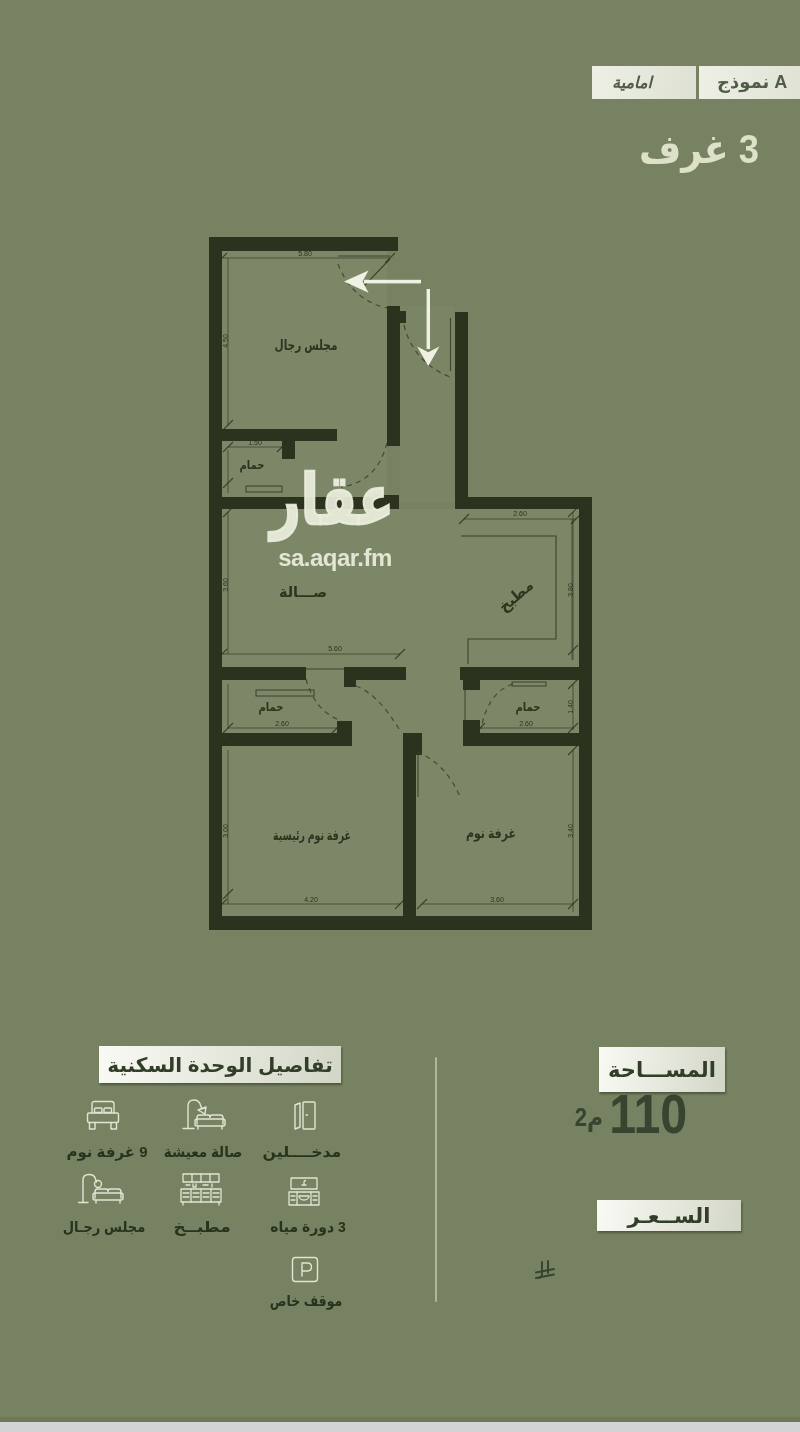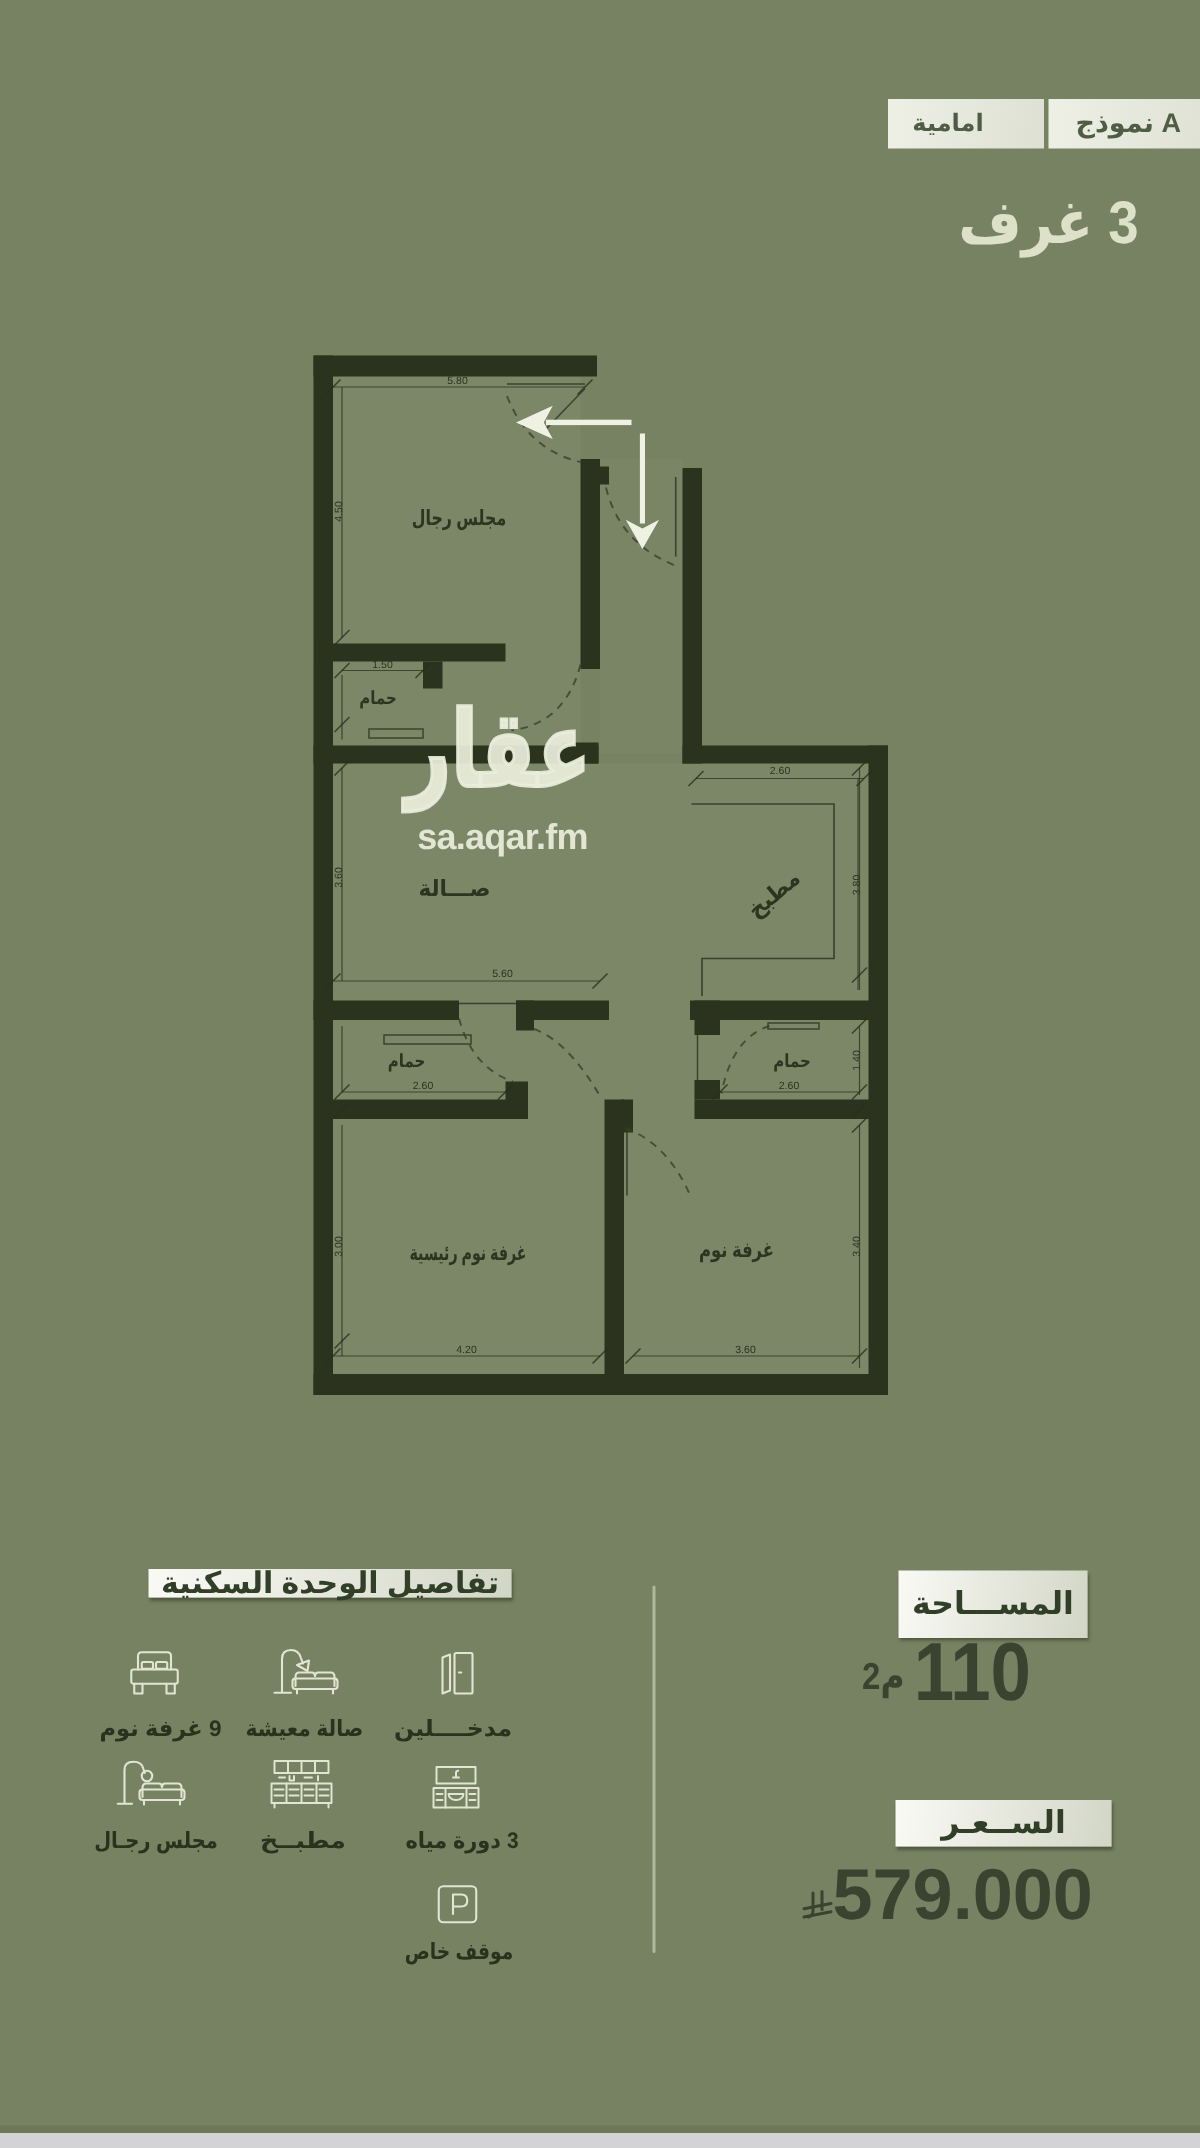--- a/index.html
+++ b/index.html
@@ -12,21 +12,21 @@
        line-height:33px;text-align:center;}
   .lightbox{background:linear-gradient(100deg,#fafaf5 0%,#d2d6c6 100%);
        color:#313e28;font-weight:bold;font-size:21px;
        display:flex;align-items:center;justify-content:center;
        box-shadow:1px 2px 2px rgba(30,38,20,.45);}
   .icolabel{color:#28331e;font-weight:bold;font-size:15px;text-align:center;white-space:nowrap;}
 </style>
 </head>
 <body>
 
-<div class="abs bar" style="left:592px;top:66px;width:80px;padding-right:24px;height:33px;">امامية</div>
+<div class="abs bar" style="left:592px;top:66px;width:80px;padding-right:24px;height:33px;font-style:italic;">امامية</div>
 
 <div class="abs bar" dir="rtl" style="left:699px;top:66px;height:33px;text-align:left;padding-left:18px;width:99px;font-size:18px;">A نموذج</div>
 
 <div class="abs" dir="rtl" style="right:41px;top:126px;height:52px;
      font-size:40px;font-weight:bold;color:#dce1c8;white-space:nowrap;
      transform:scaleX(.91);transform-origin:100% 50%;">3 غرف</div>
 
 <svg class="abs" style="left:0;top:0" width="800" height="980" viewBox="0 0 800 980">
 <g>
 
@@ -210,21 +210,21 @@
 </g>
 </svg>
 
 <svg class="abs" style="left:240px;top:440px" width="200" height="140" viewBox="0 0 200 140">
 <g fill="rgba(233,237,219,.93)" font-family="Liberation Sans, DejaVu Sans, sans-serif" font-weight="bold">
 <text x="123" y="84" font-size="70" text-anchor="middle" transform="scale(0.75,1)" stroke="rgba(233,237,219,.93)" stroke-width="2.5">عقار</text>
 <text x="95" y="126" font-size="24" text-anchor="middle" letter-spacing="-0.5">sa.aqar.fm</text>
 </g>
 </svg>
 
-<div class="abs lightbox" style="left:99px;top:1046px;width:242px;height:19px;font-size:20px;">تفاصيل الوحدة السكنية</div>
+<div class="abs lightbox" style="left:99px;top:1046px;width:242px;height:37px;font-size:20px;">تفاصيل الوحدة السكنية</div>
 
 <svg class="abs" style="left:86px;top:1100px" width="34" height="32" viewBox="0 0 34 32">
 <g stroke="#e2e5d2" stroke-width="1.4" fill="none" stroke-linecap="round" stroke-linejoin="round">
 <path d="M6,13 V4 Q6,1.5 8.5,1.5 H25.5 Q28,1.5 28,4 V13"></path>
 <rect x="8.5" y="8" width="7.5" height="4.5" rx="1"></rect>
 <rect x="18" y="8" width="7.5" height="4.5" rx="1"></rect>
 <rect x="1.5" y="13" width="31" height="9.5" rx="1.5"></rect>
 <path d="M3.5,22.5 V29 H9 V22.5"></path>
 <path d="M25,22.5 V29 H30.5 V22.5"></path>
 </g>
@@ -311,21 +311,20 @@
 <div class="abs lightbox" style="left:599px;top:1047px;width:126px;height:45px;">المســـاحة</div>
 
 <div class="abs" dir="rtl" style="left:556px;top:1082px;width:150px;height:56px;
      color:#384430;text-align:center;transform:scaleX(.88);">
   <span style="font-size:55px;font-weight:bold;">110</span><span style="font-size:25px;font-weight:bold;vertical-align:7px;"> م2</span>
 </div>
 
 <div class="abs lightbox" style="left:583px;top:1200px;width:144px;height:31px;margin-left:14px;">الســعـر</div>
 
 <div class="abs" style="left:528px;top:1236px;width:210px;height:52px;color:#384430;">
-  <span style="position:absolute;left:27px;top:0;font-size:48px;font-weight:bold;letter-spacing:0px;">579.000</span>
 
   <svg style="position:absolute;left:6px;top:24px" width="22" height="22" viewBox="0 0 22 22">
 <g stroke="#384430" stroke-width="2" fill="none" stroke-linecap="round">
 <path d="M8,2 V14 Q8,17 5,18"></path>
 <path d="M14,1 V13"></path>
 <path d="M2,12.5 L20,9"></path>
 <path d="M2,18 L20,14.5"></path>
 </g>
 </svg>
 </div>

